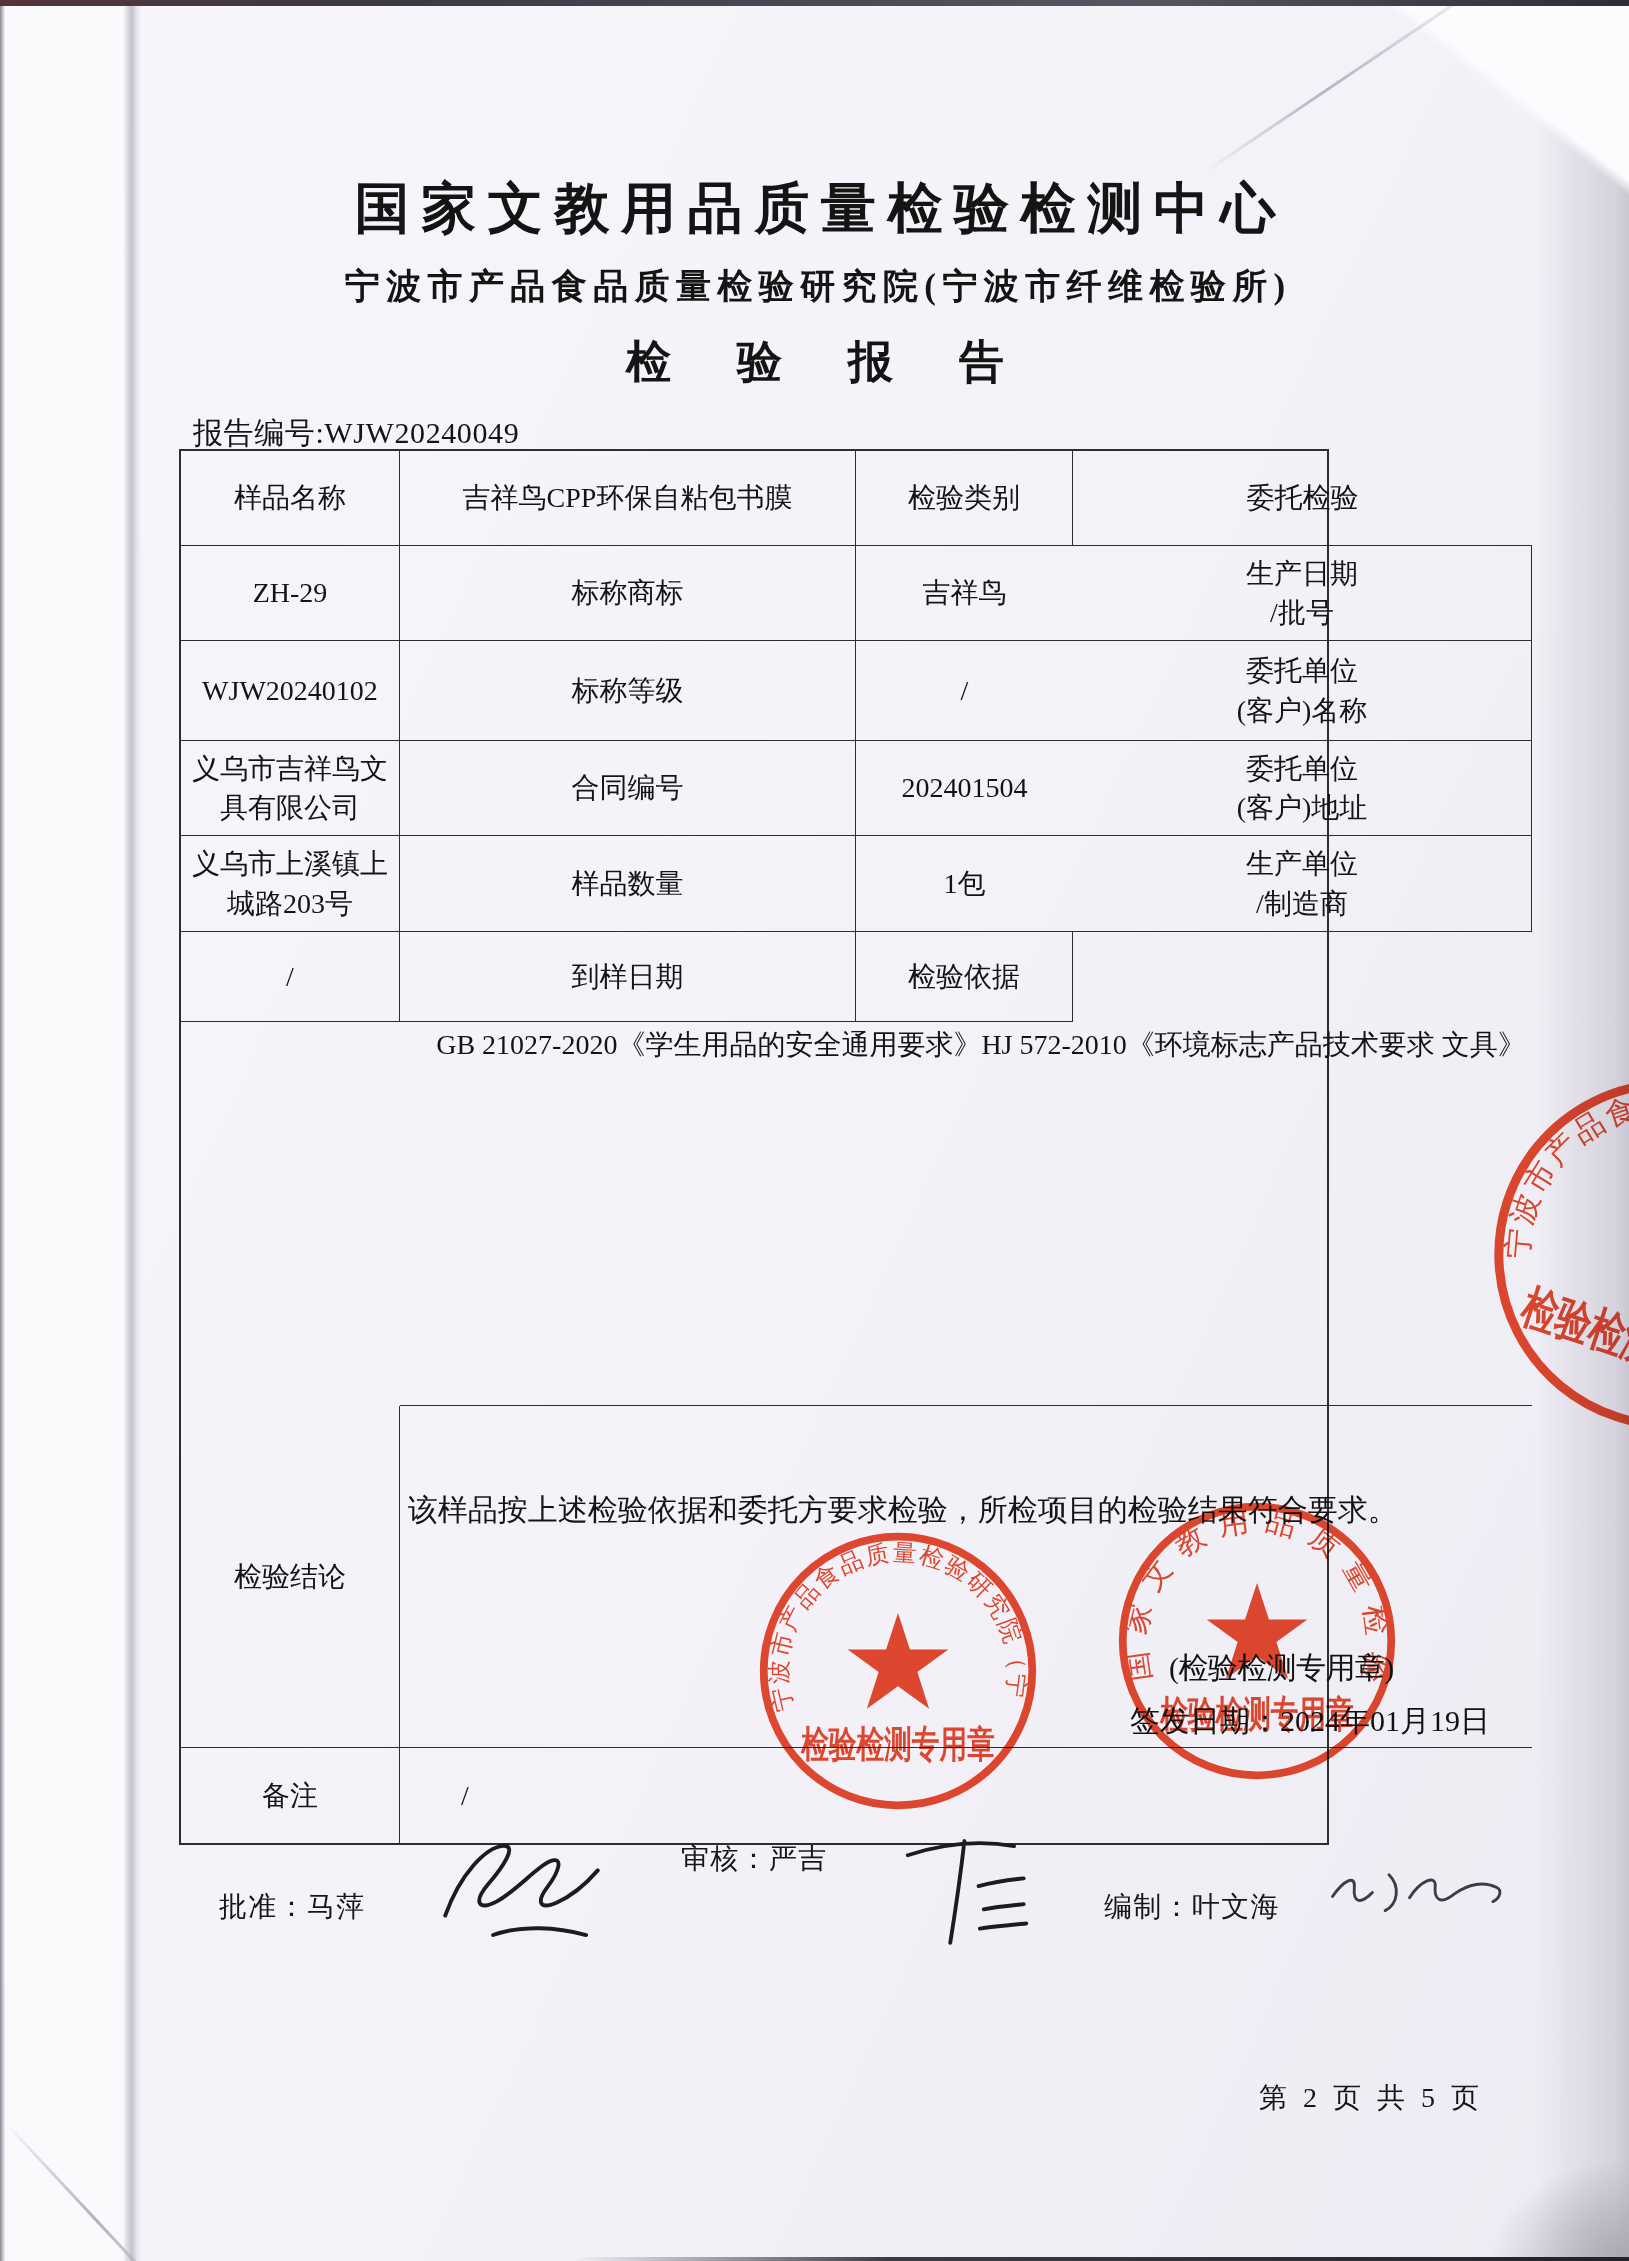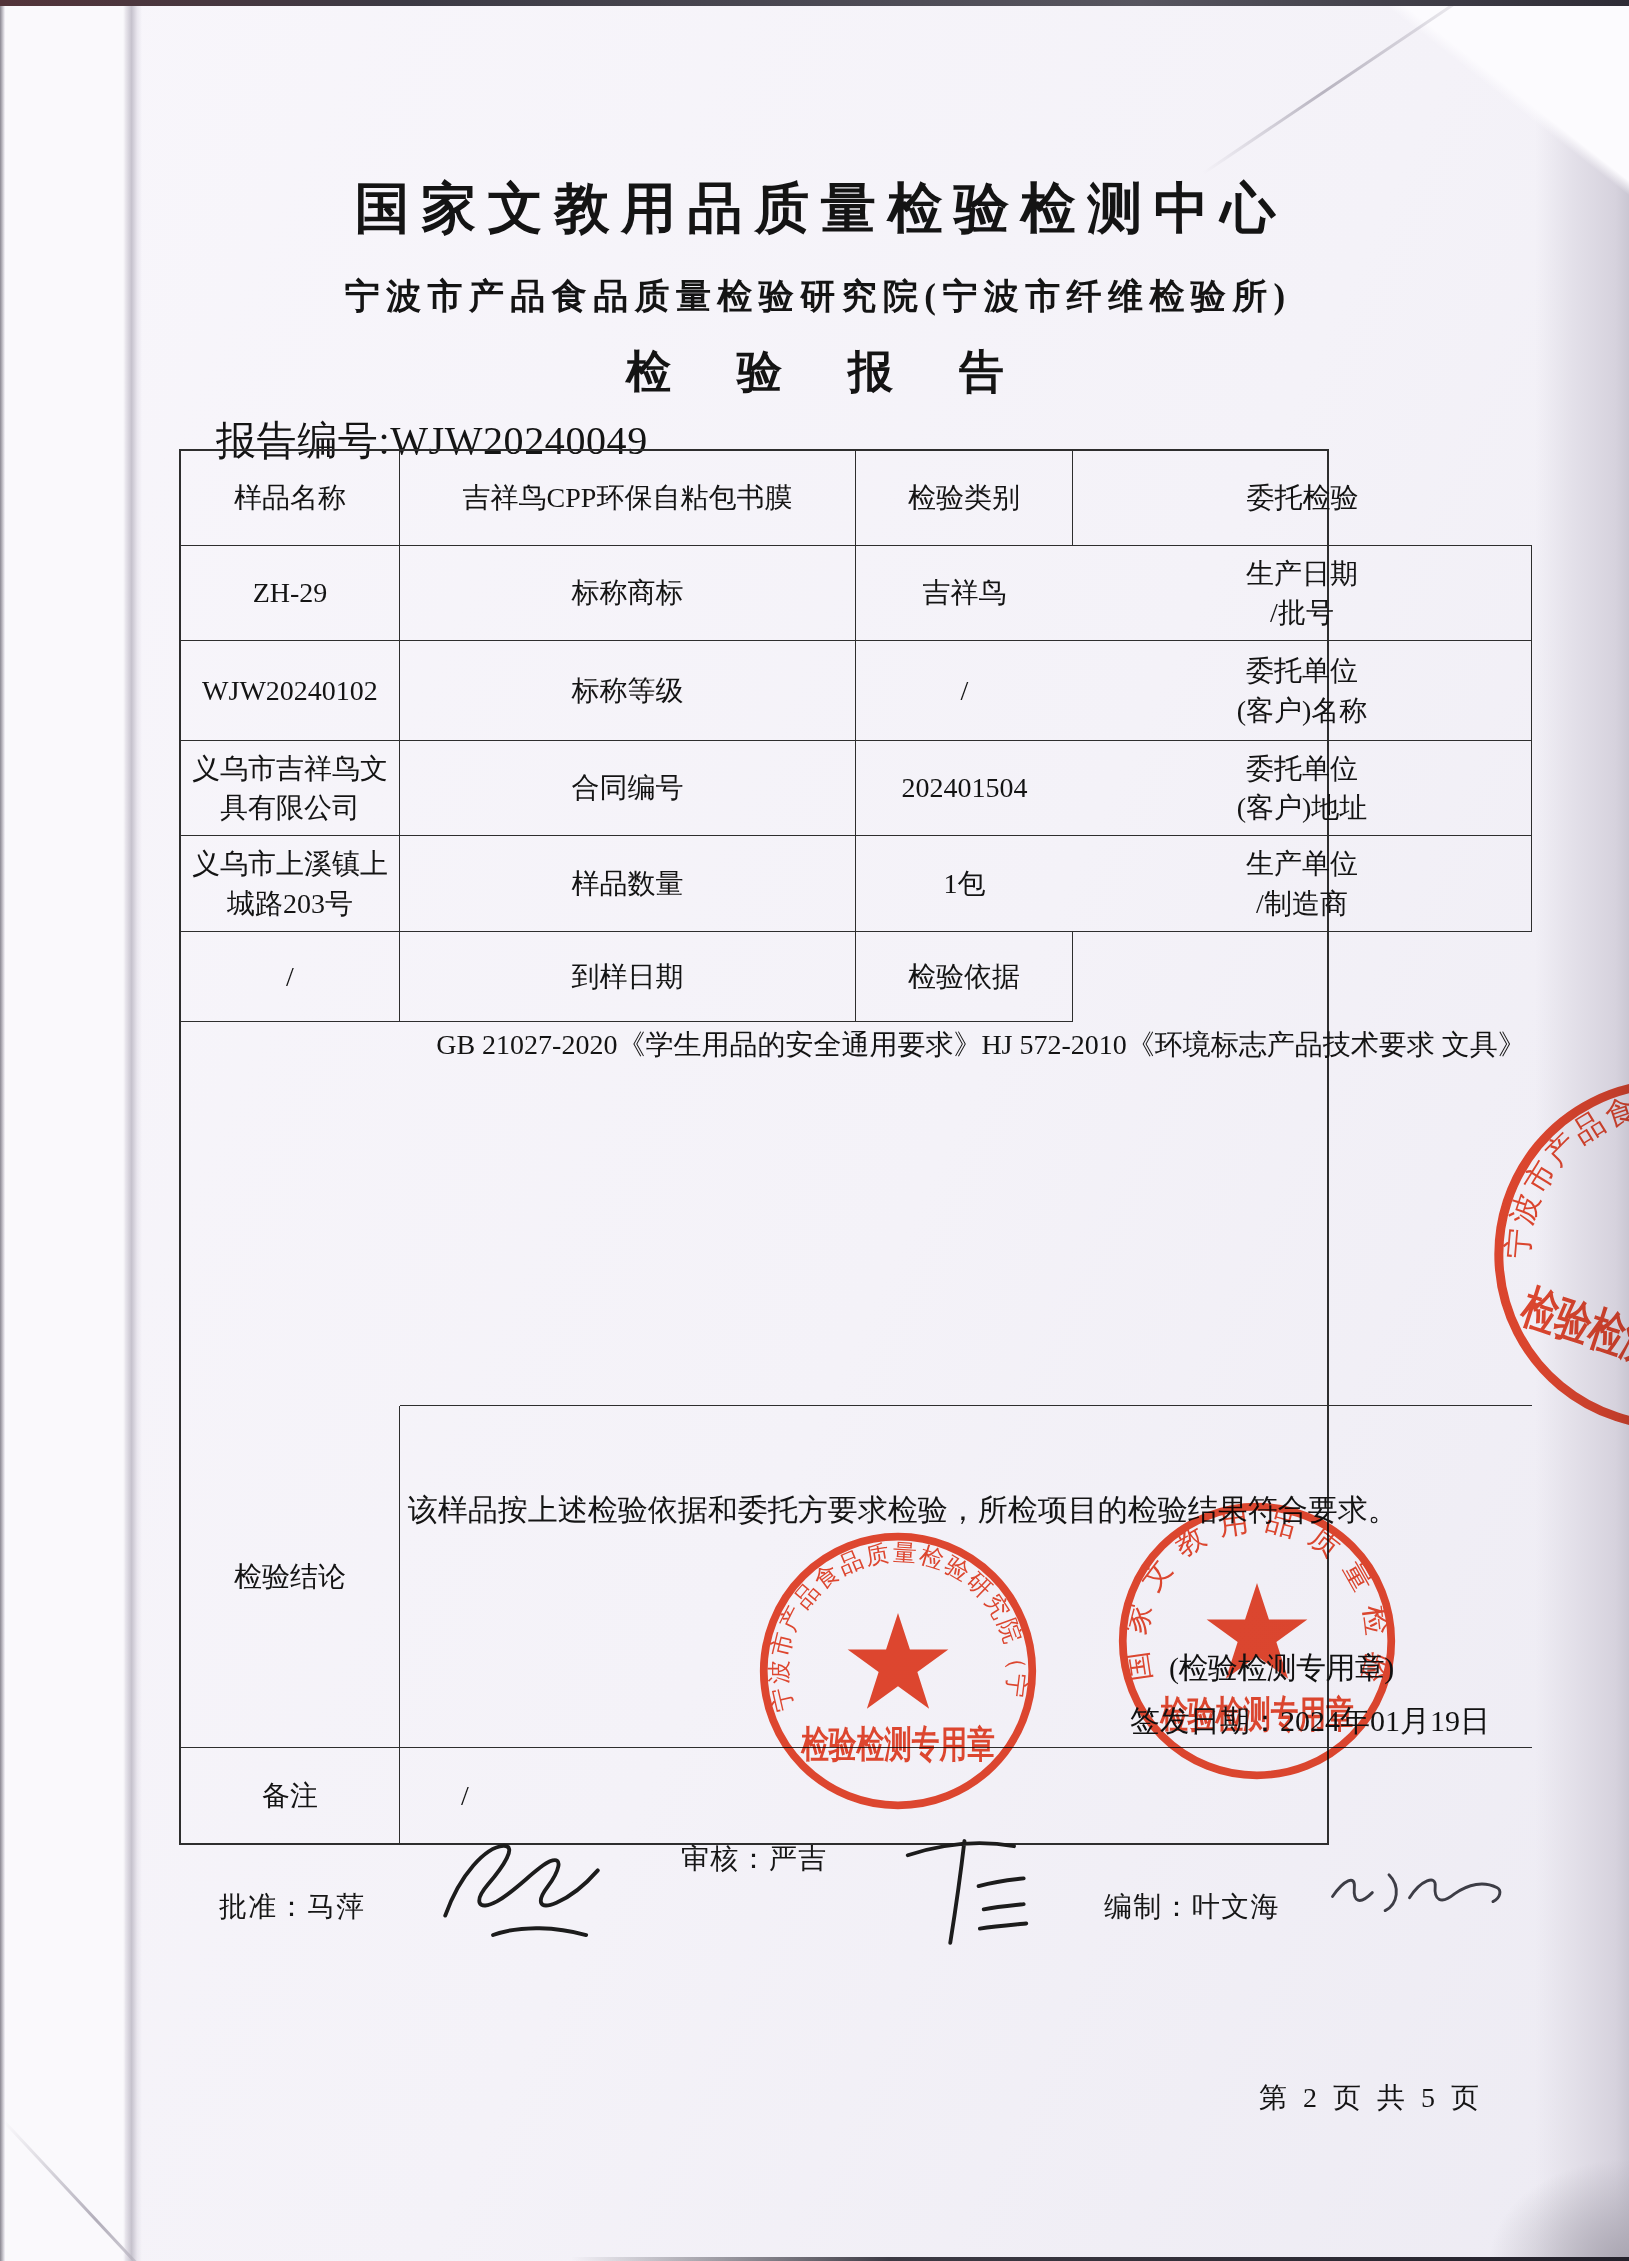--- a/index.html
+++ b/index.html
@@ -24,23 +24,23 @@
     background:linear-gradient(90deg,rgba(176,172,183,0),#b8b4c0 40%,rgba(184,180,192,0));}
   .bl-crease{position:absolute;left:-39px;bottom:39px;width:271px;height:3.2px;transform:rotate(47deg);
     background:linear-gradient(90deg,rgba(170,167,178,0),#b2aeba 50%,rgba(178,174,186,0));}
   .br-curl{position:absolute;right:0;bottom:0;width:142px;height:103px;
     background:radial-gradient(ellipse at 100% 100%,#a9a5b1 0,rgba(169,165,177,0) 70%);}
   .bottom-edge{position:absolute;left:35%;bottom:0;width:65%;height:4.5px;
     background:linear-gradient(90deg,rgba(60,58,68,0),#3c3a44 30%,#23212b);}
   
   .title-block{position:absolute;left:0;top:172px;width:1630px;text-align:center;}
   .t1{font-size:55px;font-weight:bold;letter-spacing:11.6px;padding-left:11.6px;}
-  .t2{margin-top:27px;font-size:35px;font-weight:bold;letter-spacing:6.4px;padding-left:6.4px;}
+  .t2{margin-top:17px;font-size:35px;font-weight:bold;letter-spacing:6.4px;padding-left:6.4px;}
   .t3{margin-top:22px;font-size:45px;font-weight:bold;letter-spacing:66px;padding-left:66px;}
-  .report-no{position:absolute;left:193px;top:413px;font-size:40px;letter-spacing:0.6px;margin-left:23px;}
+  .report-no{position:absolute;left:193px;top:413px;font-size:30px;letter-spacing:0.6px;}
   
   .tbl{
     position:absolute;left:179px;top:449px;width:1150px;
     display:grid;box-sizing:border-box;
     grid-template-columns:219px 456px 217px 459px;
     grid-template-rows:95px 95px 100px 95px 96px 90px 384px 342px 95px;
     border:2.6px solid #2e2e2e;background:transparent;
   }
   .cell{
     box-sizing:border-box;border-right:1.3px solid #2e2e2e;border-bottom:1.9px solid #2e2e2e;

